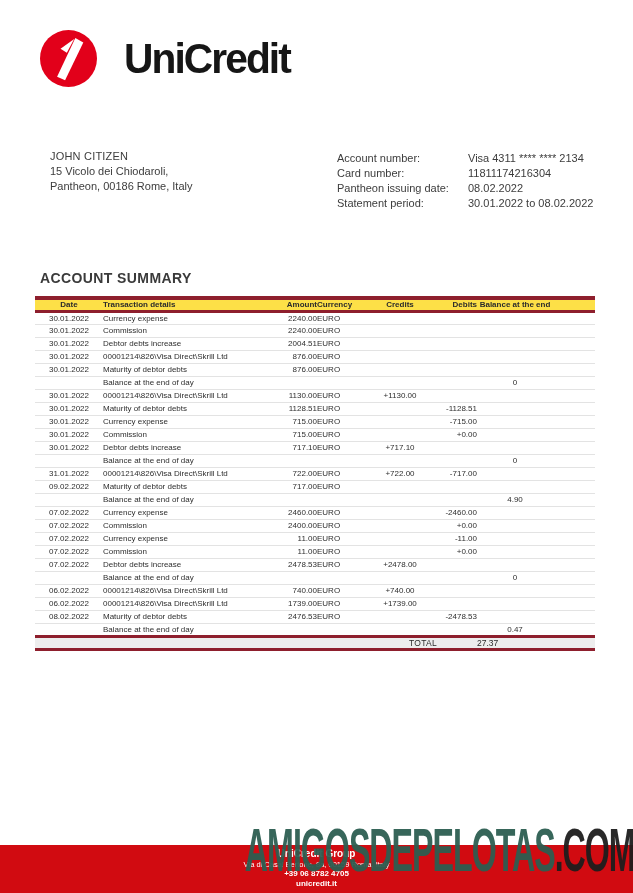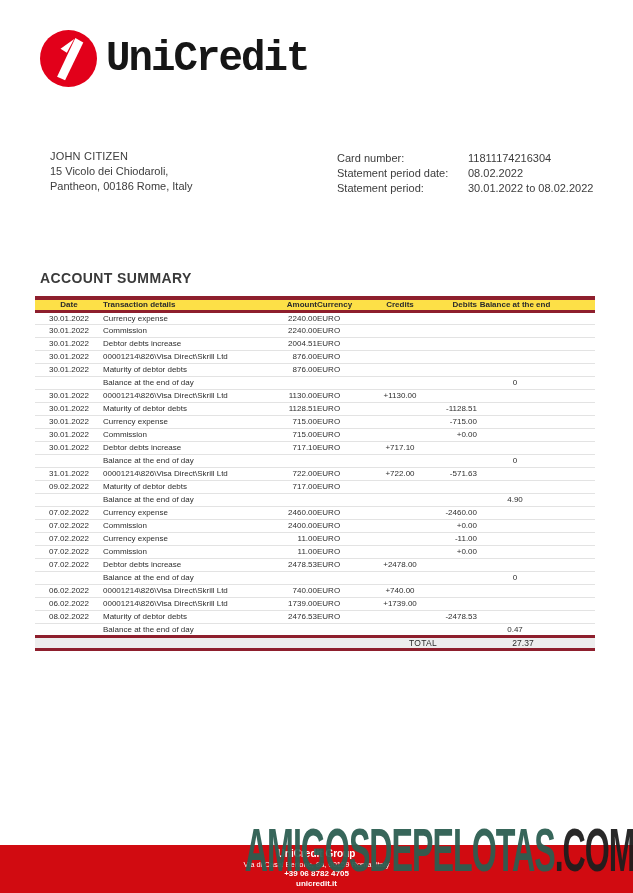--- a/index.html
+++ b/index.html
@@ -1,21 +1,21 @@
 <!DOCTYPE html>
 <html><head>
 <meta charset="utf-8">
 <style>
   * { margin:0; padding:0; box-sizing:border-box; }
   html,body { background:#ffffff; }
   body { font-family:"Liberation Sans", sans-serif; }
   .page { position:relative; width:633px; height:893px; background:#ffffff; overflow:hidden; }
 
   
-  .logo { position:absolute; left:40px; top:30px; display:flex; align-items:center; gap:9px;font-family:Liberation Mono, monospace; }
+  .logo { position:absolute; left:40px; top:30px; display:flex; align-items:center; gap:27px; }
   .logo-mark { width:57px; height:57px; display:block; }
   .logo-text { font-size:42px; font-weight:700; color:#161616; letter-spacing:-2px;
                transform:scaleX(0.97); transform-origin:left center; }
 
   
   .customer { position:absolute; left:50px; top:149px; font-size:11px; color:#3c3c3c; line-height:15px; }
   .customer .cname { letter-spacing:0.2px; }
 
   
   .acct { position:absolute; left:337px; top:151px; font-size:11px; color:#3c3c3c; line-height:15px; }
@@ -37,21 +37,21 @@
   table.stmt .c-date    { text-align:center; }
   table.stmt .c-details { text-align:left; }
   table.stmt .c-amount  { text-align:right; }
   table.stmt .c-currency{ text-align:left; }
   table.stmt .c-credits { text-align:center; }
   table.stmt .c-debits  { text-align:right; }
   table.stmt .c-balance { text-align:center; padding-right:42px; }
   table.stmt tfoot tr { background:#ededed; border-top:3px solid #8e1f2d; border-bottom:3px solid #8e1f2d; }
   table.stmt tfoot td { height:13px; padding:0; font-size:8.5px; color:#2b2b2b; }
   table.stmt .total-label-cell { text-align:right; padding-right:40px; letter-spacing:0.3px; }
-  table.stmt .total-value-cell { text-align:center; padding-right:26px; }
+  table.stmt .total-value-cell { padding-right:26px; }
 
   
   .footer-band { position:absolute; left:0; bottom:0; width:633px; height:48px; background:#d10b11; }
   .footer-text { position:absolute; left:0; bottom:4px; width:633px; text-align:center; color:#ffffff; }
   .f-company { font-size:10px; font-weight:700; line-height:12px; }
   .f-address { font-size:7.5px; line-height:9px; }
   .f-phone   { font-size:8px; font-weight:700; line-height:10px; }
   .f-site    { font-size:8px; font-weight:700; line-height:10px; }
 
   
@@ -76,25 +76,29 @@
   </div>
 
   <div class="customer">
     <div class="cname">JOHN CITIZEN</div>
     <div>15 Vicolo dei Chiodaroli,</div>
     <div>Pantheon, 00186 Rome, Italy</div>
   </div>
 
   <div class="acct">
     <div class="acct-row">
+      <div class="acct-label">Account number:</div>
+      <div class="acct-value">Visa 4311 **** **** 2134</div>
+    </div>
+    <div class="acct-row">
       <div class="acct-label">Card number:</div>
       <div class="acct-value">11811174216304</div>
     </div>
     <div class="acct-row">
-      <div class="acct-label">Statement period date:</div>
+      <div class="acct-label">Pantheon issuing date:</div>
       <div class="acct-value">08.02.2022</div>
     </div>
     <div class="acct-row">
       <div class="acct-label">Statement period:</div>
       <div class="acct-value">30.01.2022 to 08.02.2022</div>
     </div>
   </div>
 
   <div class="summary-title">ACCOUNT SUMMARY</div>
 
@@ -228,21 +232,21 @@
     <td class="c-credits"></td>
     <td class="c-debits"></td>
     <td class="c-balance">0</td>
   </tr>
           <tr>
     <td class="c-date">31.01.2022</td>
     <td class="c-details">00001214\826\Visa Direct\Skrill Ltd</td>
     <td class="c-amount">722.00</td>
     <td class="c-currency">EURO</td>
     <td class="c-credits">+722.00</td>
-    <td class="c-debits">-571.63</td>
+    <td class="c-debits">-717.00</td>
     <td class="c-balance"></td>
   </tr>
           <tr>
     <td class="c-date">09.02.2022</td>
     <td class="c-details">Maturity of debtor debts</td>
     <td class="c-amount">717.00</td>
     <td class="c-currency">EURO</td>
     <td class="c-credits"></td>
     <td class="c-debits"></td>
     <td class="c-balance"></td>

